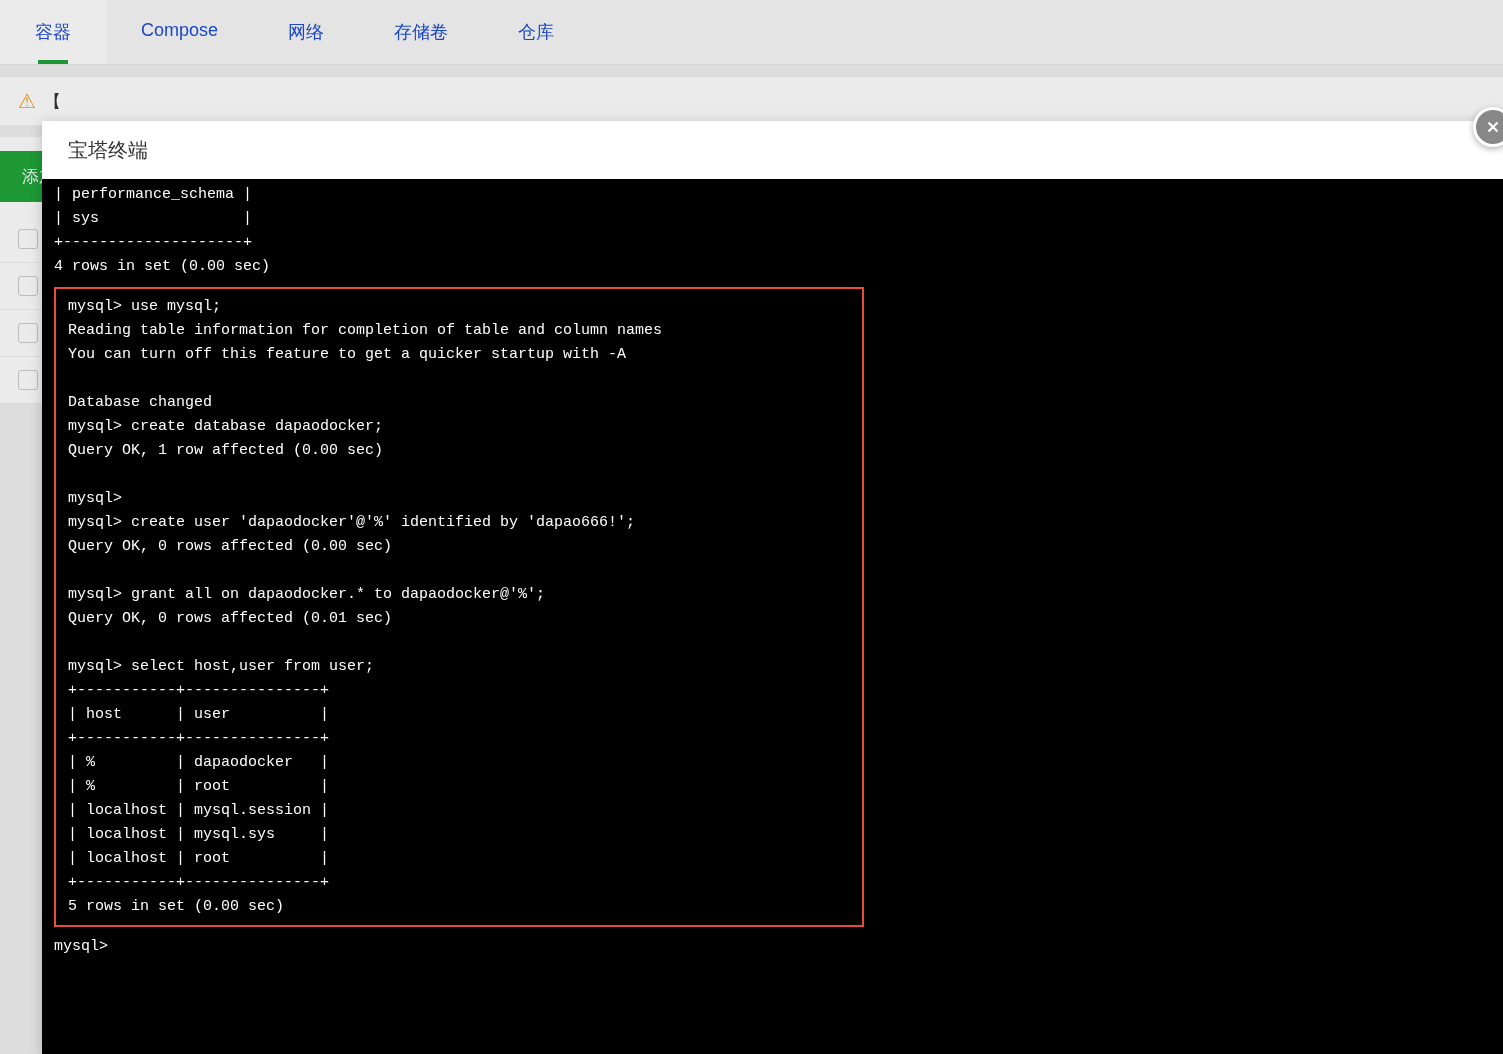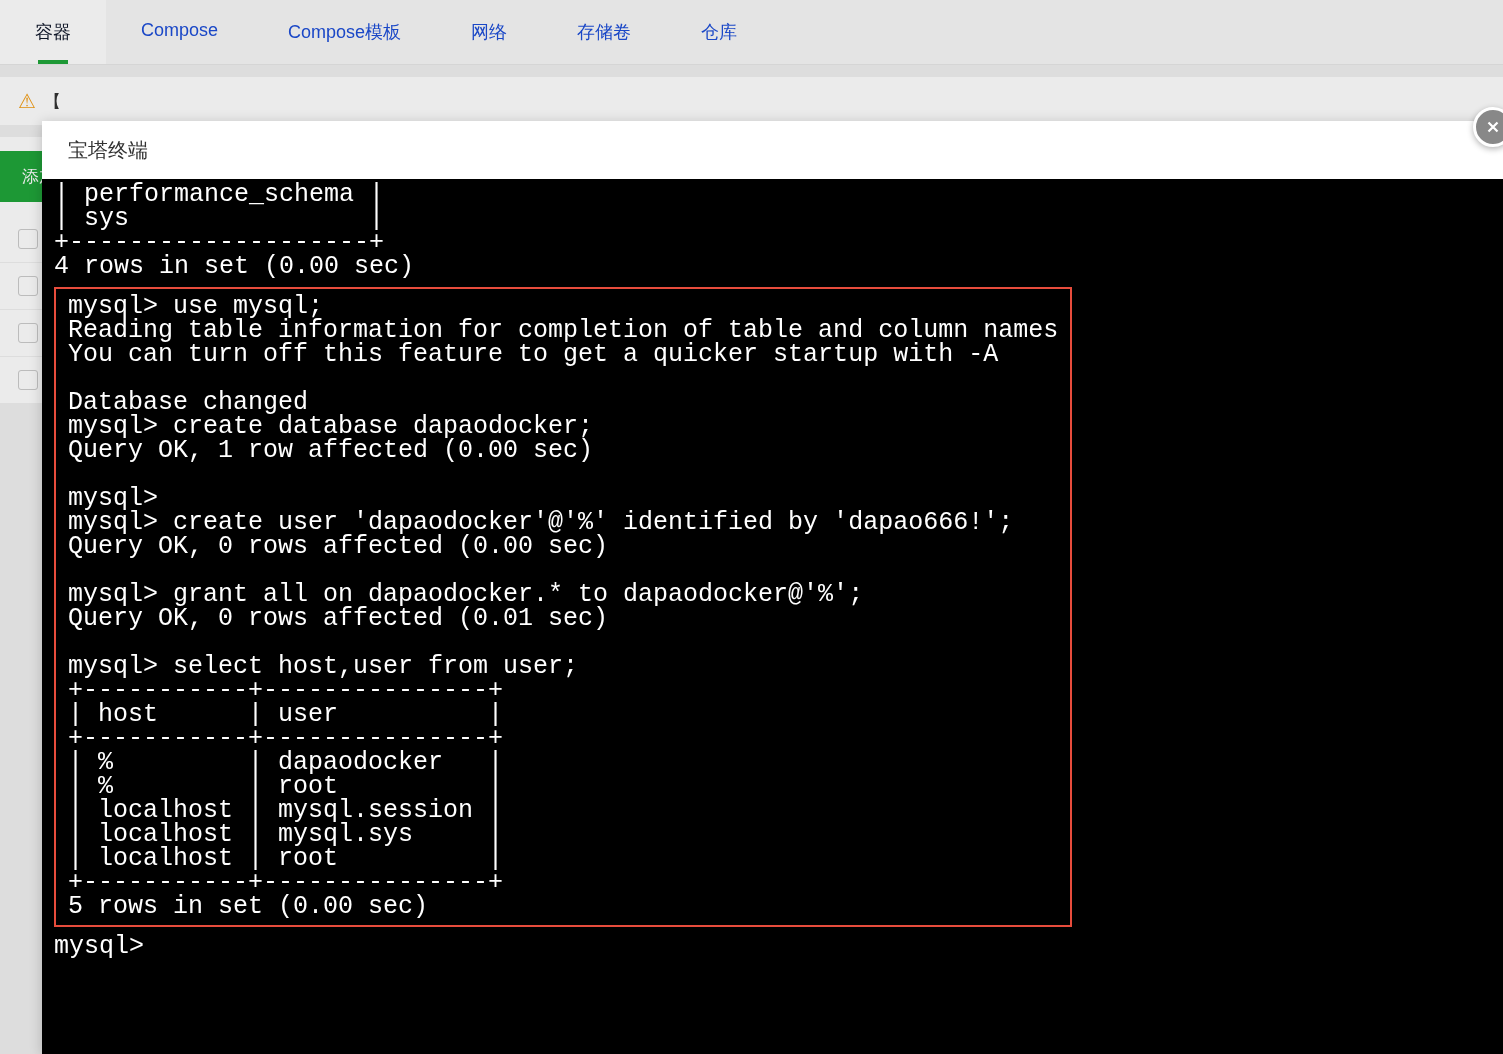--- a/index.html
+++ b/index.html
@@ -1,20 +1,20 @@
 <!DOCTYPE html>
 <html><head>
   <meta charset="utf-8">
   <style>
     * { margin: 0; padding: 0; box-sizing: border-box; }
     body { font-family: -apple-system, "Microsoft YaHei", Arial, sans-serif; background: #f0f0f0; width: 1503px; height: 1054px; overflow: hidden; position: relative; }
 
     .tabs-bar { display: flex; background: #f8f8f8; border-bottom: 1px solid #e8e8e8; height: 65px; }
     .tab { padding: 20px 35px; font-size: 18px; color: #1d4ed8; cursor: pointer; position: relative; }
-    .tab.active { color: #0f172a; background: #fff; }
+    .tab.active { color: #1d4ed8; background: #fff; }
     .tab.active::after { content: ''; position: absolute; bottom: 0; left: 50%; transform: translateX(-50%); width: 30px; height: 4px; background: #20a53a; }
 
     .sub-area { padding: 12px 0 0 0; }
     .alert-row { display: flex; align-items: center; padding: 12px 18px; background: #fff; font-size: 17px; color: #333; }
     .alert-row .warn-icon { color: #f39c12; margin-right: 8px; font-size: 20px; }
 
     .toolbar { display: flex; padding: 14px 0 14px 0; background: #fff; margin-top: 12px; }
     .btn-green { background: #20a53a; color: #fff; padding: 14px 22px; font-size: 17px; border: none; cursor: pointer; }
 
     .list-area { background: #fff; }
@@ -23,35 +23,34 @@
     .link-right { margin-left: auto; color: #20a53a; font-size: 17px; cursor: pointer; }
 
     .modal-backdrop { position: absolute; inset: 0; background: rgba(0,0,0,0.08); }
     .modal { position: absolute; top: 85px; left: 42px; right: 0; bottom: 0; background: #fff; box-shadow: 0 2px 12px rgba(0,0,0,0.2); margin-top: 36px; }
     .modal-header { display: flex; align-items: center; padding: 16px 26px; height: 58px; }
     .modal-title { font-size: 20px; color: #333; }
     .modal-close { position: absolute; top: -14px; right: -10px; width: 40px; height: 40px; border-radius: 50%; background: #888; color: #fff; display: flex; align-items: center; justify-content: center; cursor: pointer; border: 3px solid #fff; box-shadow: 0 2px 6px rgba(0,0,0,0.3); z-index: 10; }
     .modal-close svg { width: 18px; height: 18px; }
 
     .terminal-wrap { background: #000; margin: 0; height: calc(100% - 58px); position: relative; }
-    .terminal { background: #000; color: #fff; font-family: "Consolas", "Courier New", monospace; font-size: 25px; line-height: 24px; padding: 4px 12px; white-space: pre; height: 100%; overflow-y: auto; }
+    .terminal { background: #000; color: #fff; font-family: "Consolas", "Courier New", monospace; font-size: 15px; line-height: 24px; padding: 4px 12px; white-space: pre; height: 100%; overflow-y: auto; }
     .terminal::-webkit-scrollbar { width: 18px; }
     .terminal::-webkit-scrollbar-track { background: #e8e8e8; }
     .terminal::-webkit-scrollbar-thumb { background: #bbb; border-radius: 2px; }
 
     .highlight-box { border: 2px solid #e74c3c; padding: 6px 12px; margin: 8px 0; display: inline-block; min-width: 810px; }
     .highlight-box .line { padding: 0; }
   </style>
 </head>
 <body>
 
 <div class="tabs-bar">
   <div class="tab active">容器</div>
   <div class="tab">Compose</div>
-  <div class="tab">Compose模板</div>
   <div class="tab">网络</div>
   <div class="tab">存储卷</div>
   <div class="tab">仓库</div>
 </div>
 
 <div class="sub-area">
   <div class="alert-row">
     <span class="warn-icon">⚠</span>
     <span>【</span>
   </div>

